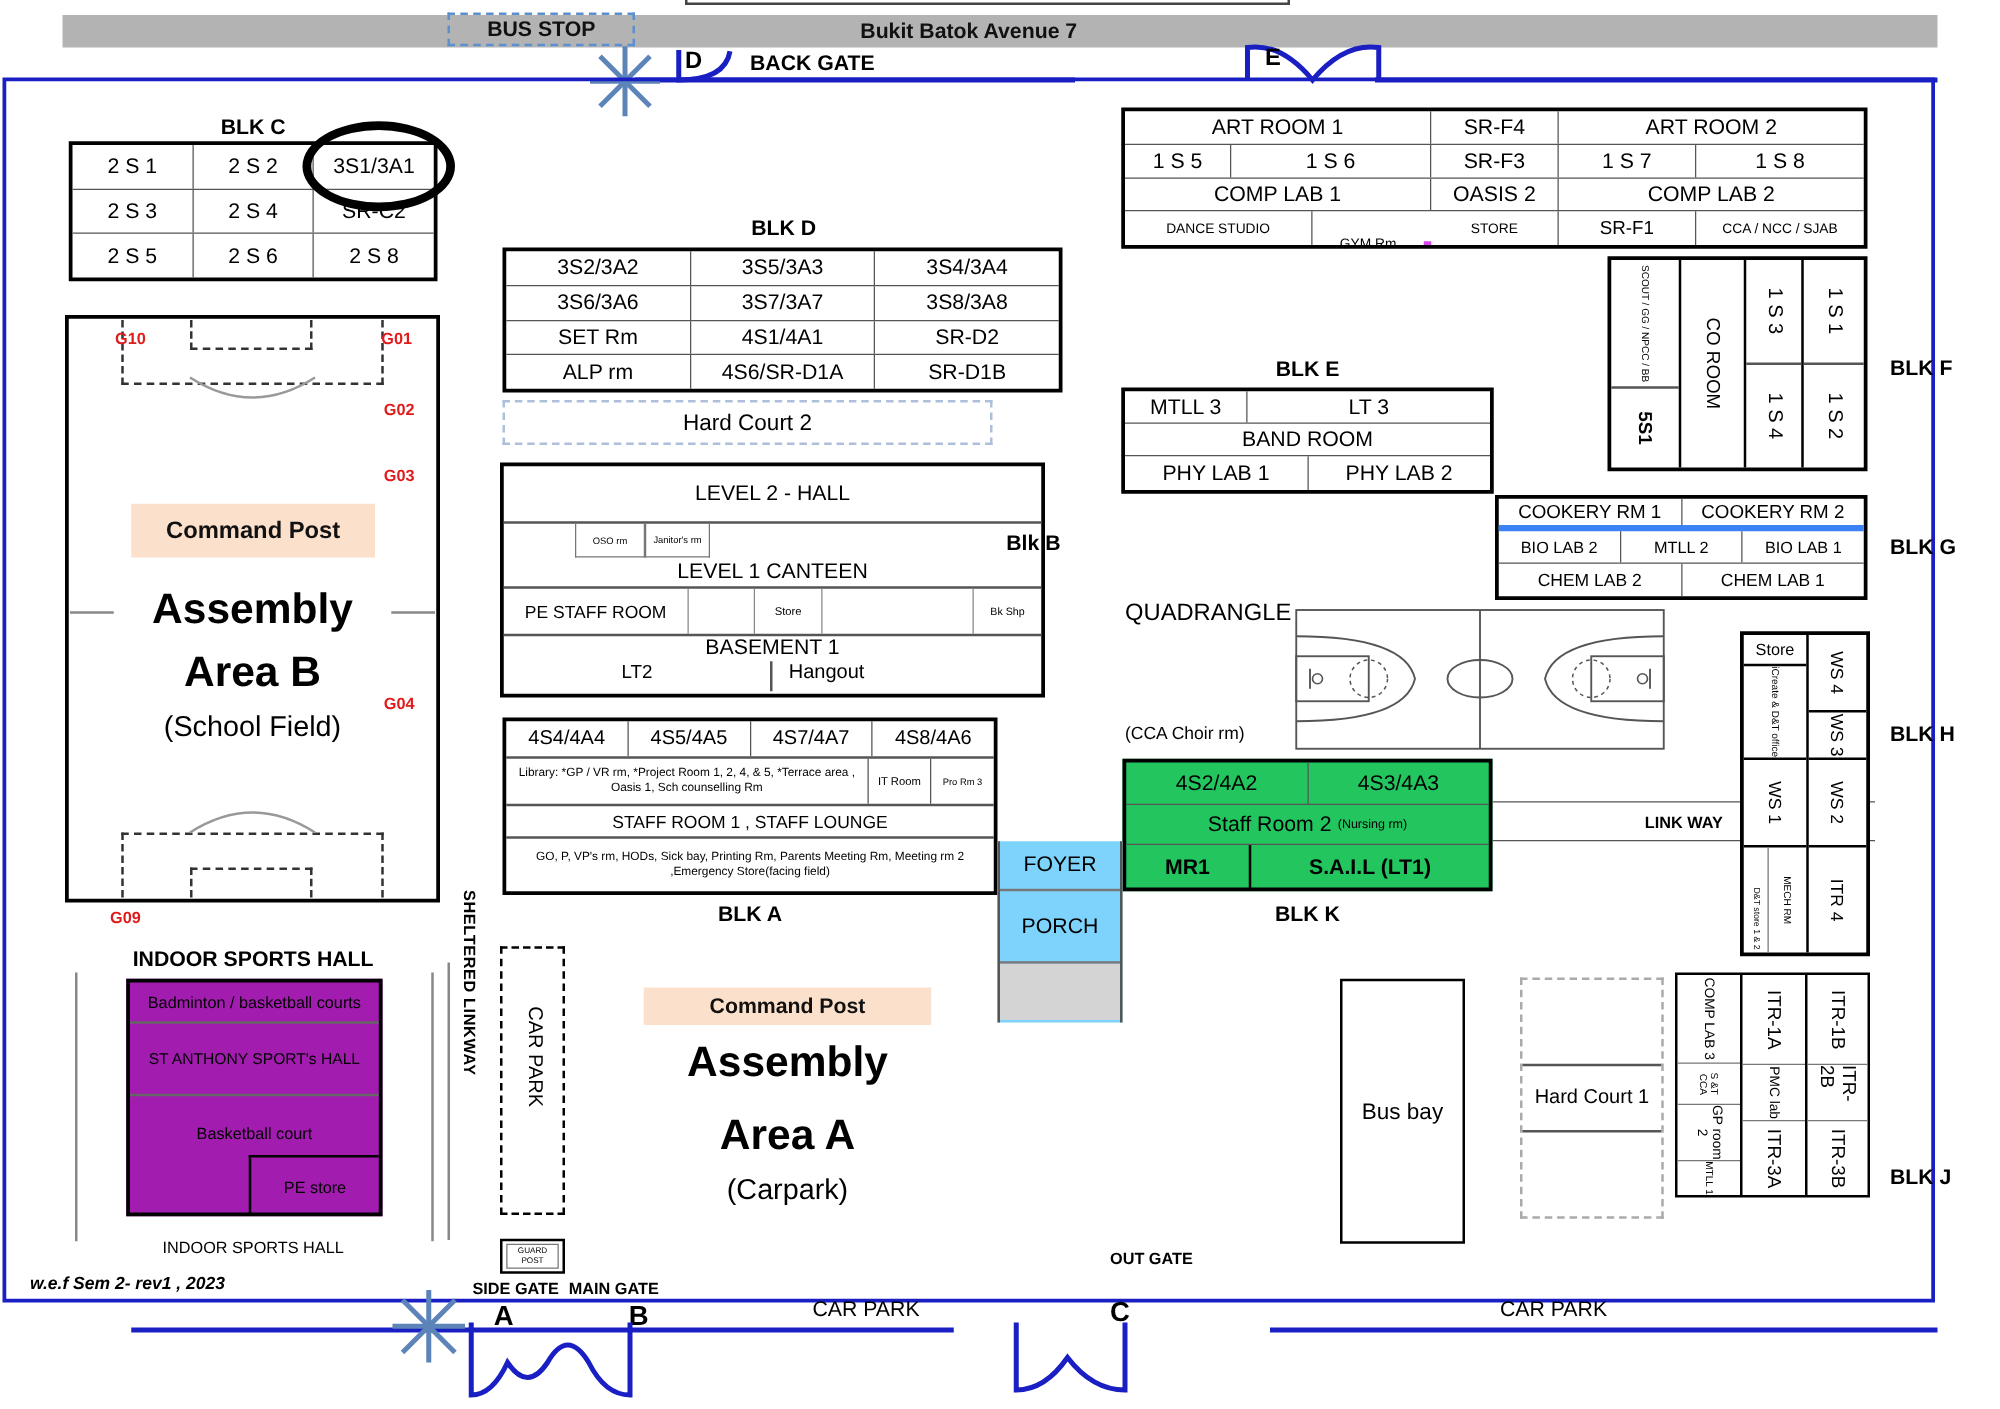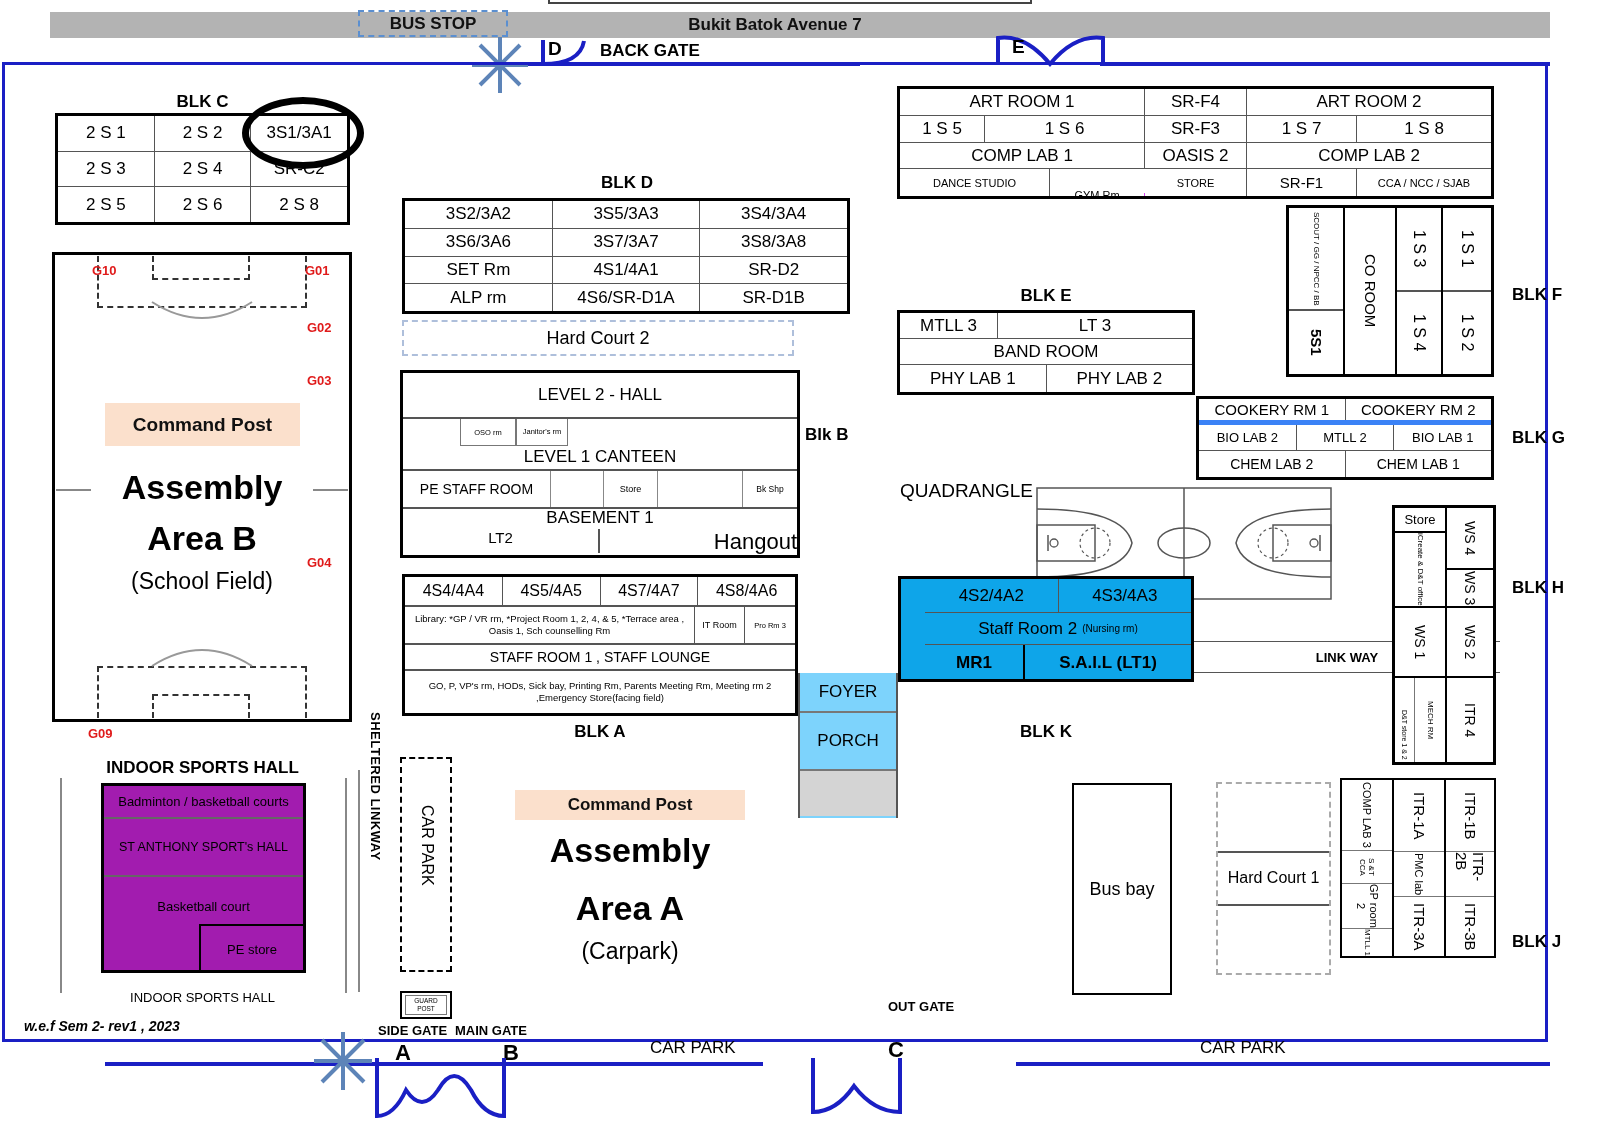--- a/index.html
+++ b/index.html
@@ -283,36 +283,36 @@
     </div>
     <div class="row">
       <div class="cell">ALP rm</div>
       <div class="cell">4S6/SR-D1A</div>
       <div class="cell">SR-D1B</div>
     </div>
   </div>
 
   <div class="abs hardcourt" style="left:402px;top:320px;width:392px;height:36px;">Hard Court 2</div>
 
-  <div class="abs" style="left:400px;top:370px;width:400px;height:188px;border:3px solid #000;background:#fff;">
+  <div class="abs" style="left:400px;top:370px;width:436px;height:188px;border:3px solid #000;background:#fff;">
     <div style="height:46px;border-bottom:2px solid #555;display:flex;align-items:center;justify-content:center;font-size:17px;">LEVEL 2 - HALL</div>
     <div style="height:52px;border-bottom:2px solid #555;position:relative;display:flex;align-items:flex-end;justify-content:center;">
       <div style="position:absolute;left:57px;top:0;width:56px;height:27px;border:1px solid #777;border-top:none;display:flex;align-items:center;justify-content:center;font-size:7.5px;">OSO rm</div>
       <div style="position:absolute;left:113px;top:0;width:52px;height:27px;border:1px solid #777;border-top:none;display:flex;align-items:center;justify-content:center;font-size:7.5px;line-height:1.1;text-align:center;">Janitor's rm</div>
       <span style="font-size:17px;padding-bottom:2px;">LEVEL 1 CANTEEN</span>
     </div>
     <div style="height:38px;border-bottom:2px solid #555;position:relative;">
       <div style="position:absolute;left:0;top:0;width:148px;height:100%;border-right:1px solid #888;display:flex;align-items:center;justify-content:center;font-size:14px;">PE STAFF ROOM</div>
       <div style="position:absolute;left:200px;top:0;width:55px;height:100%;border-left:1px solid #888;border-right:1px solid #888;display:flex;align-items:center;justify-content:center;font-size:9px;">Store</div>
       <div style="position:absolute;right:0;top:0;width:55px;height:100%;border-left:1px solid #888;display:flex;align-items:center;justify-content:center;font-size:8.5px;">Bk Shp</div>
     </div>
     <div style="height:46px;position:relative;">
       <div style="position:absolute;top:-1px;left:0;width:100%;text-align:center;font-size:17px;">BASEMENT 1</div>
       <div style="position:absolute;top:20px;left:0;width:50%;text-align:center;font-size:15px;border-right:2px solid #555;height:24px;">LT2</div>
-      <div style="position:absolute;top:20px;right:0;width:50%;text-align:right;font-size:22px;">Hangout</div>
+      <div style="position:absolute;top:20px;right:0;width:50%;text-align:left;font-size:16px;padding-left:13px;">Hangout</div>
     </div>
   </div>
   <div class="abs blk-label" style="left:805px;top:425px;">Blk B</div>
 
   <div class="abs" style="left:402px;top:574px;width:396px;height:142px;border:3px solid #000;background:#fff;">
     <div style="height:30px;border-bottom:2px solid #555;display:flex;">
       <div style="flex:1;border-right:1px solid #555;display:flex;align-items:center;justify-content:center;font-size:16px;">4S4/4A4</div>
       <div style="flex:1;border-right:1px solid #555;display:flex;align-items:center;justify-content:center;font-size:16px;">4S5/4A5</div>
       <div style="flex:1;border-right:1px solid #555;display:flex;align-items:center;justify-content:center;font-size:16px;">4S7/4A7</div>
       <div style="flex:1;display:flex;align-items:center;justify-content:center;font-size:16px;">4S8/4A6</div>
@@ -359,21 +359,21 @@
       <div style="width:110px;border-right:1px solid #555;display:flex;align-items:center;justify-content:center;font-size:17px;">1 S 7</div>
       <div style="flex:1;display:flex;align-items:center;justify-content:center;font-size:17px;">1 S 8</div>
     </div>
     <div style="height:26px;border-bottom:1px solid #555;display:flex;">
       <div style="width:245px;border-right:1px solid #555;display:flex;align-items:center;justify-content:center;font-size:17px;">COMP LAB 1</div>
       <div style="width:102px;border-right:1px solid #555;display:flex;align-items:center;justify-content:center;font-size:17px;">OASIS 2</div>
       <div style="flex:1;display:flex;align-items:center;justify-content:center;font-size:17px;">COMP LAB 2</div>
     </div>
     <div style="height:27px;display:flex;">
       <div style="width:150px;border-right:1px solid #555;display:flex;align-items:center;justify-content:center;font-size:11px;">DANCE STUDIO</div>
-      <div style="width:95px;border-right:1px solid #d946ef;display:flex;align-items:center;justify-content:center;font-size:11px;margin-top:24px;">GYM Rm</div>
+      <div style="width:95px;border-right:6px solid #d946ef;display:flex;align-items:center;justify-content:center;font-size:11px;margin-top:24px;">GYM Rm</div>
       <div style="width:102px;border-right:1px solid #555;display:flex;align-items:center;justify-content:center;font-size:11px;">STORE</div>
       <div style="width:110px;border-right:1px solid #555;display:flex;align-items:center;justify-content:center;font-size:15px;">SR-F1</div>
       <div style="flex:1;display:flex;align-items:center;justify-content:center;font-size:11px;">CCA  / NCC / SJAB</div>
     </div>
   </div>
 
   <div class="abs" style="left:1286px;top:205px;width:208px;height:172px;border:3px solid #000;background:#fff;display:flex;">
     <div style="width:56px;border-right:2px solid #000;display:flex;flex-direction:column;">
       <div style="flex:1.6;border-bottom:2px solid #555;display:flex;align-items:center;justify-content:center;">
         <span class="vert" style="font-size:8px;text-align:center;line-height:1.15;">SCOUT / GG / NPCC / BB</span>
@@ -445,21 +445,21 @@
     <circle cx="59" cy="56" r="15" fill="none" stroke="#555" stroke-width="1.2" stroke-dasharray="3,3"></circle>
     <line x1="12" y1="48" x2="12" y2="64" stroke="#555" stroke-width="1.5"></line>
     <circle cx="18" cy="56" r="4" fill="none" stroke="#555" stroke-width="1.3"></circle>
     <path d="M295,22 Q208,22 200,56 Q208,90 295,90" fill="none" stroke="#555" stroke-width="1.5"></path>
     <rect x="237" y="38" width="58" height="36" fill="none" stroke="#555" stroke-width="1.5"></rect>
     <circle cx="237" cy="56" r="15" fill="none" stroke="#555" stroke-width="1.2" stroke-dasharray="3,3"></circle>
     <line x1="284" y1="48" x2="284" y2="64" stroke="#555" stroke-width="1.5"></line>
     <circle cx="278" cy="56" r="4" fill="none" stroke="#555" stroke-width="1.3"></circle>
   </svg>
 
-  <div class="abs" style="left:898px;top:576px;width:296px;height:106px;border:3px solid #000;background:#0ea5e9;padding-left:24px;">
+  <div class="abs" style="left:898px;top:607px;width:296px;height:106px;border:3px solid #000;background:#22c55e;">
     <div style="height:34px;border-bottom:1px solid #555;display:flex;">
       <div style="flex:1;border-right:1px solid #555;display:flex;align-items:center;justify-content:center;font-size:17px;">4S2/4A2</div>
       <div style="flex:1;display:flex;align-items:center;justify-content:center;font-size:17px;">4S3/4A3</div>
     </div>
     <div style="height:32px;border-bottom:1px solid #555;display:flex;align-items:center;justify-content:center;">
       <span style="font-size:17px;">Staff Room 2</span>
       <span style="font-size:10px;margin-left:5px;">(Nursing rm)</span>
     </div>
     <div style="height:35px;display:flex;">
       <div style="width:100px;border-right:2px solid #000;display:flex;align-items:center;justify-content:center;font-size:17px;font-weight:bold;">MR1</div>

